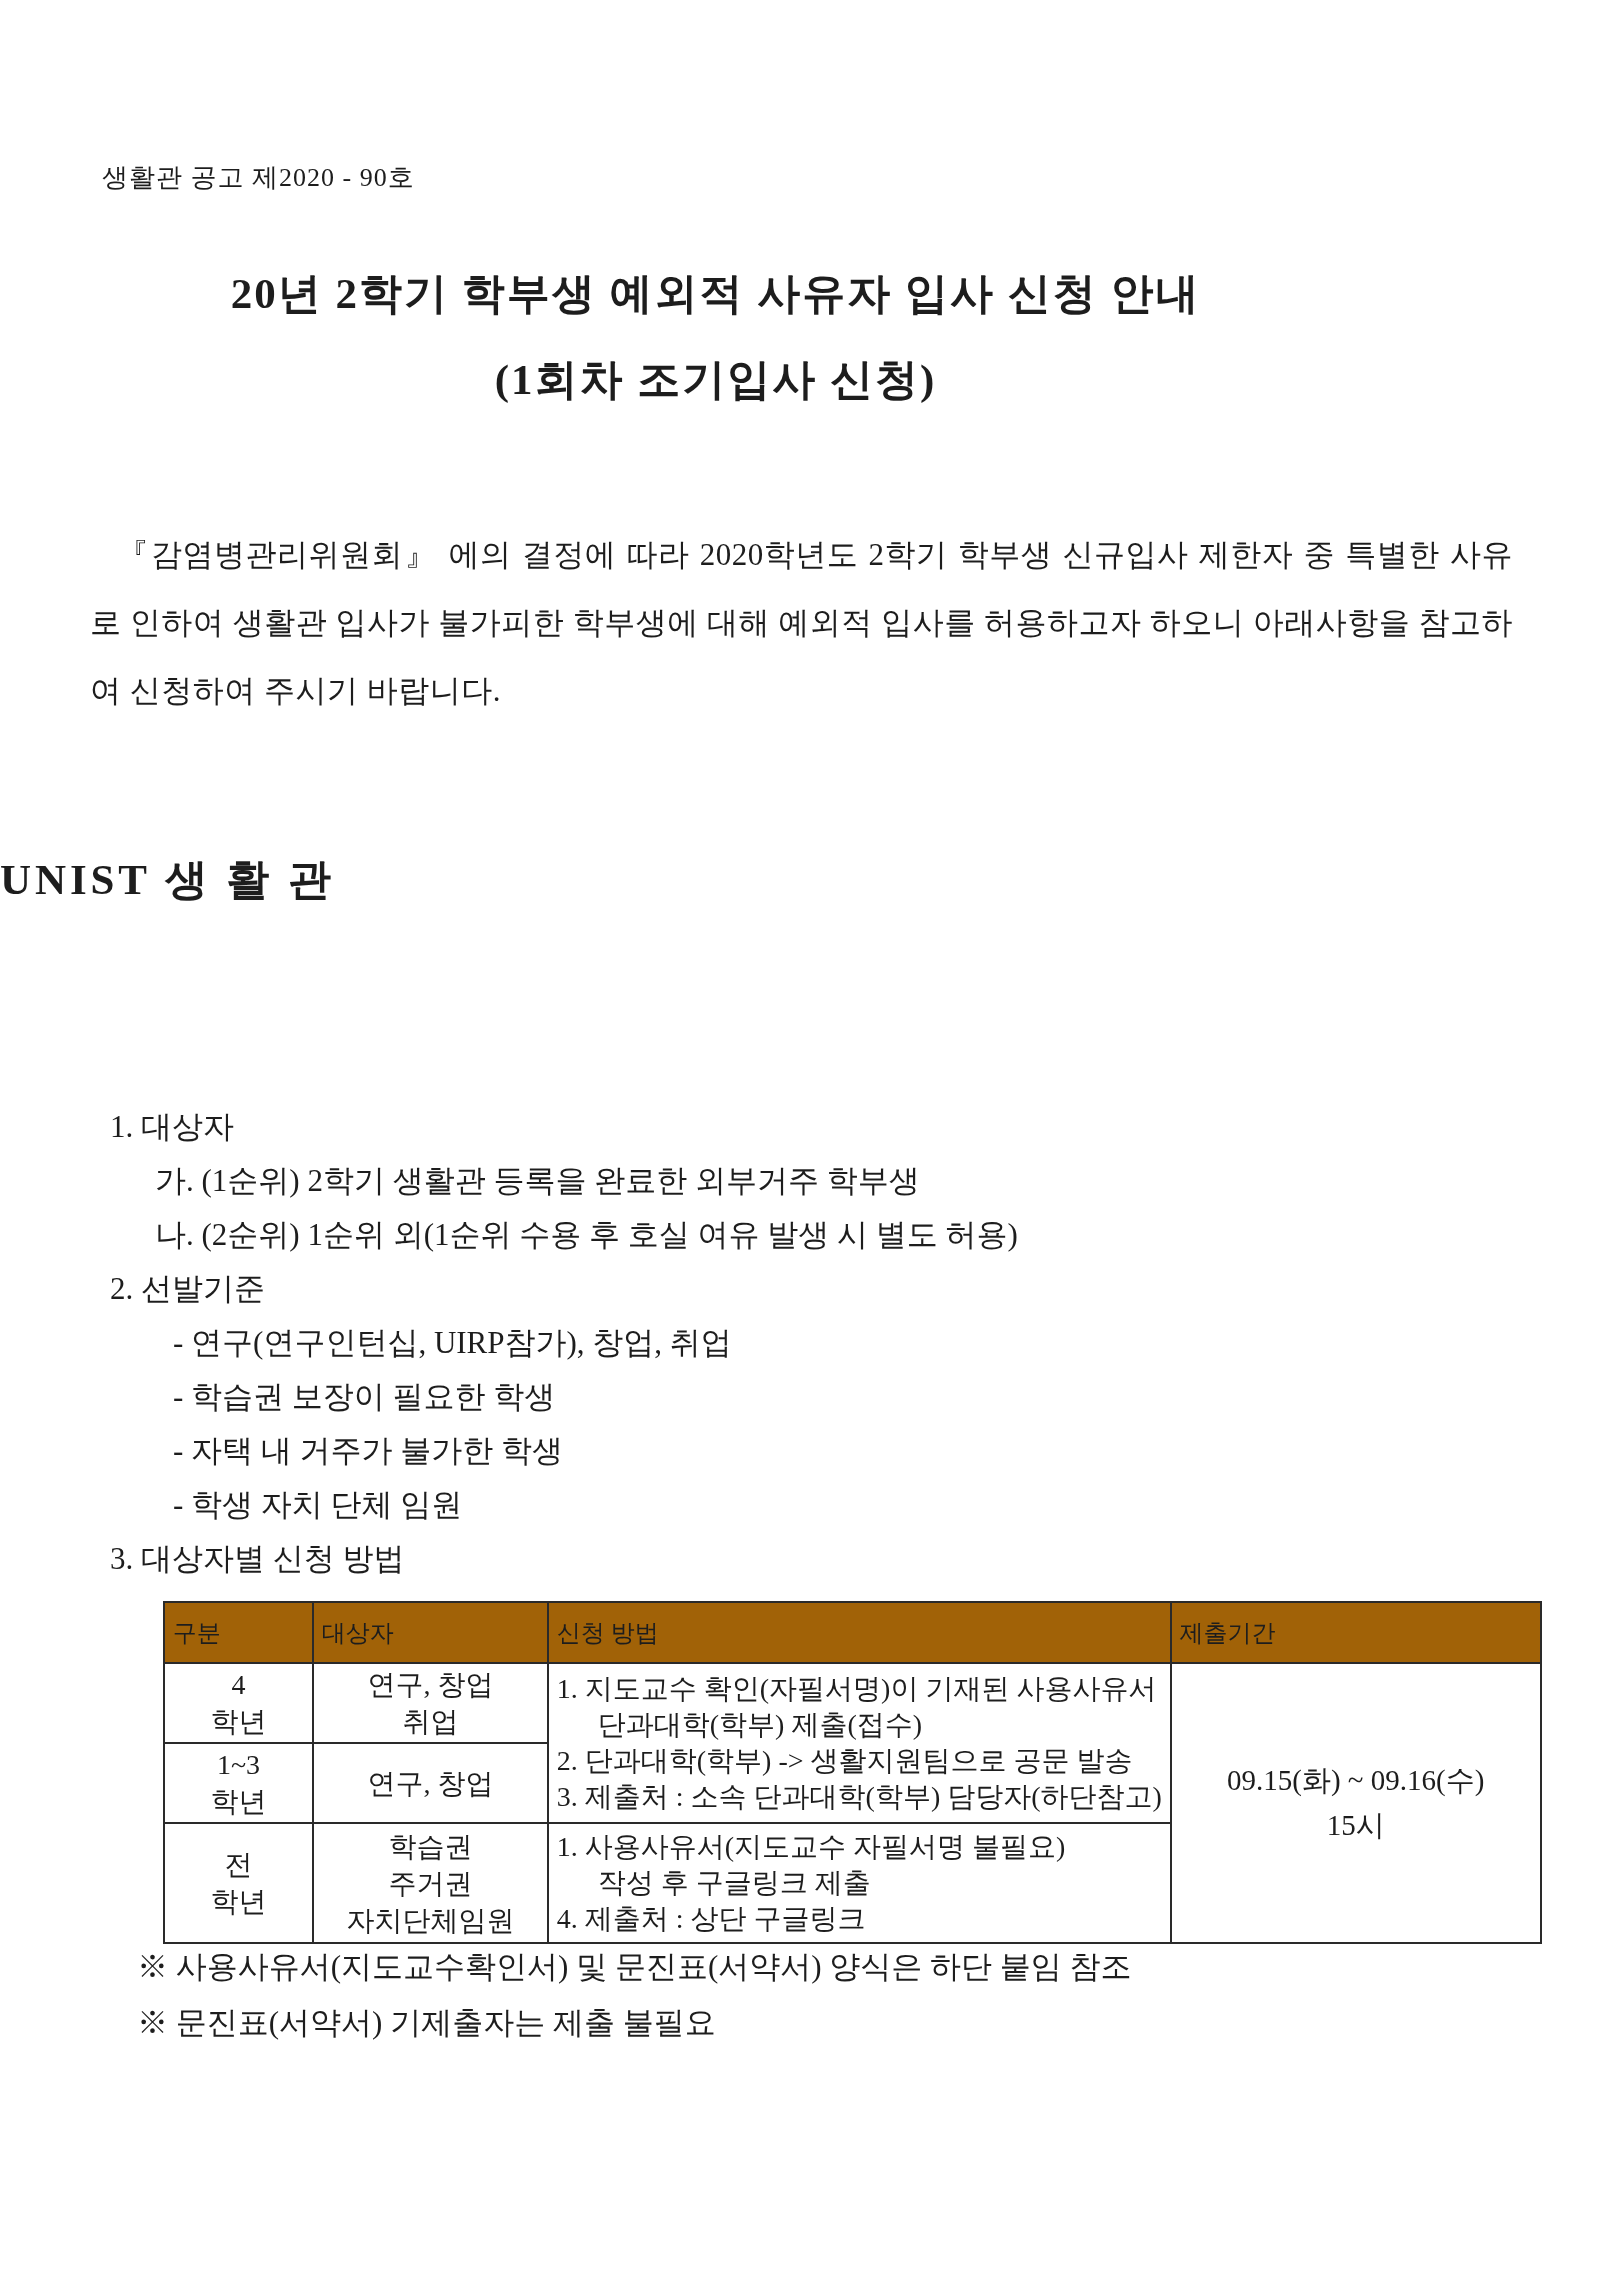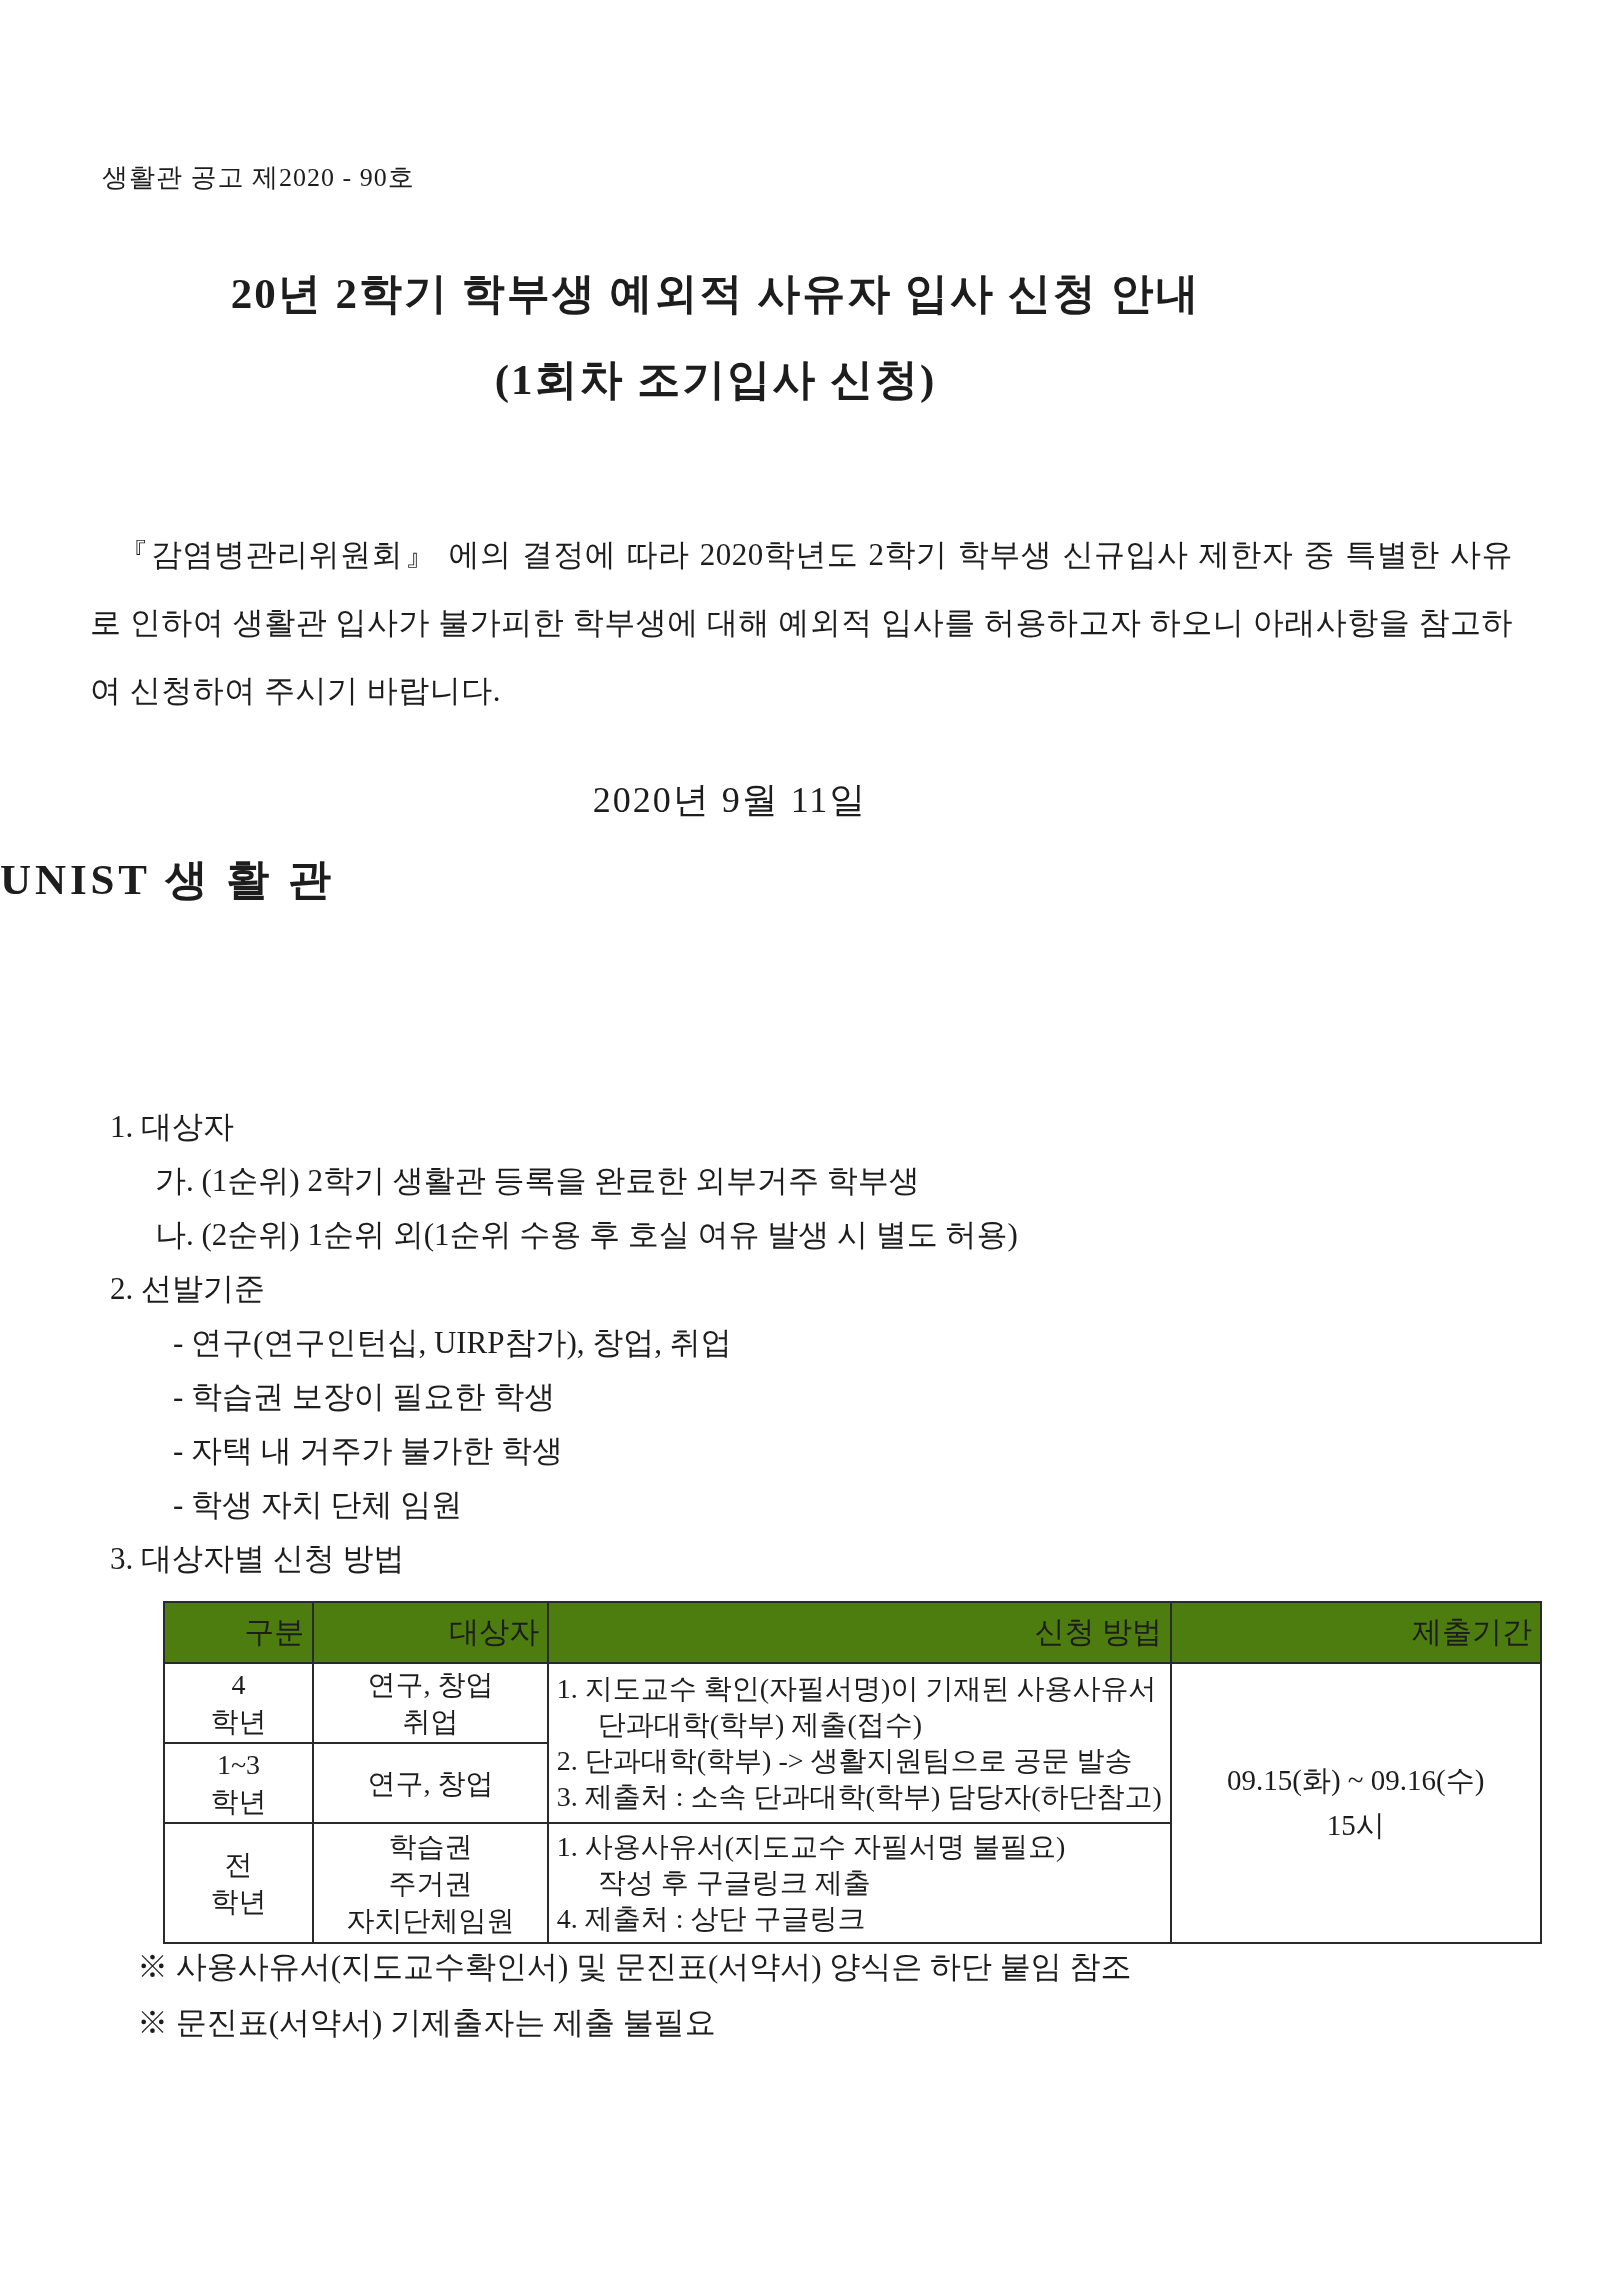--- a/index.html
+++ b/index.html
@@ -48,21 +48,21 @@
     position:absolute; top:1601px; left:163px;
     border-collapse:collapse; table-layout:fixed;
     border:2.9px solid #222;
     font-size:28px;
   }
   .app-table th, .app-table td {
     border:2px solid #2a2a2a; padding:2px 7.8px;
     vertical-align:middle;
   }
   .app-table th {
-    background:#4d7c0f; font-weight:normal; font-size:30px; text-align:right;
+    background:#a16207; font-weight:normal; font-size:24px; text-align:left;
     height:55px;
   }
   .cell-center { text-align:center; line-height:37px; }
   .r1 td { height:69px; }
   .r2 td { height:74px; }
   .r3 td { height:114px; }
   .method-cell { text-align:left; padding:5.9px 11.8px; }
   .method-cell .mline { line-height:36px; white-space:nowrap; }
   .mline.cont { padding-left:41px; }
   .period-cell { text-align:center; font-size:29px; line-height:45px; }
@@ -78,21 +78,20 @@
 
   <div class="notice-no">생활관 공고 제2020 - 90호</div>
 
   <div class="title-block">
     <div>20년 2학기 학부생 예외적 사유자 입사 신청 안내</div>
     <div>(1회차 조기입사 신청)</div>
   </div>
 
   <div class="paragraph">『감염병관리위원회』 에의 결정에 따라 2020학년도 2학기 학부생 신규입사 제한자 중 특별한 사유로 인하여 생활관 입사가 불가피한 학부생에 대해 예외적 입사를 허용하고자 하오니 아래사항을 참고하여 신청하여 주시기 바랍니다.</div>
 
-  <div class="date-line">2020년 9월 11일</div>
   <div class="issuer-line">UNIST 생 활 관</div>
 
   <div class="list-block">
     <div class="line lvl1">1. 대상자</div>
     <div class="line lvl2">가. (1순위) 2학기 생활관 등록을 완료한 외부거주 학부생</div>
     <div class="line lvl2">나. (2순위) 1순위 외(1순위 수용 후 호실 여유 발생 시 별도 허용)</div>
     <div class="line lvl1">2. 선발기준</div>
     <div class="line lvl3">- 연구(연구인턴십, UIRP참가), 창업, 취업</div>
     <div class="line lvl3">- 학습권 보장이 필요한 학생</div>
     <div class="line lvl3">- 자택 내 거주가 불가한 학생</div>

